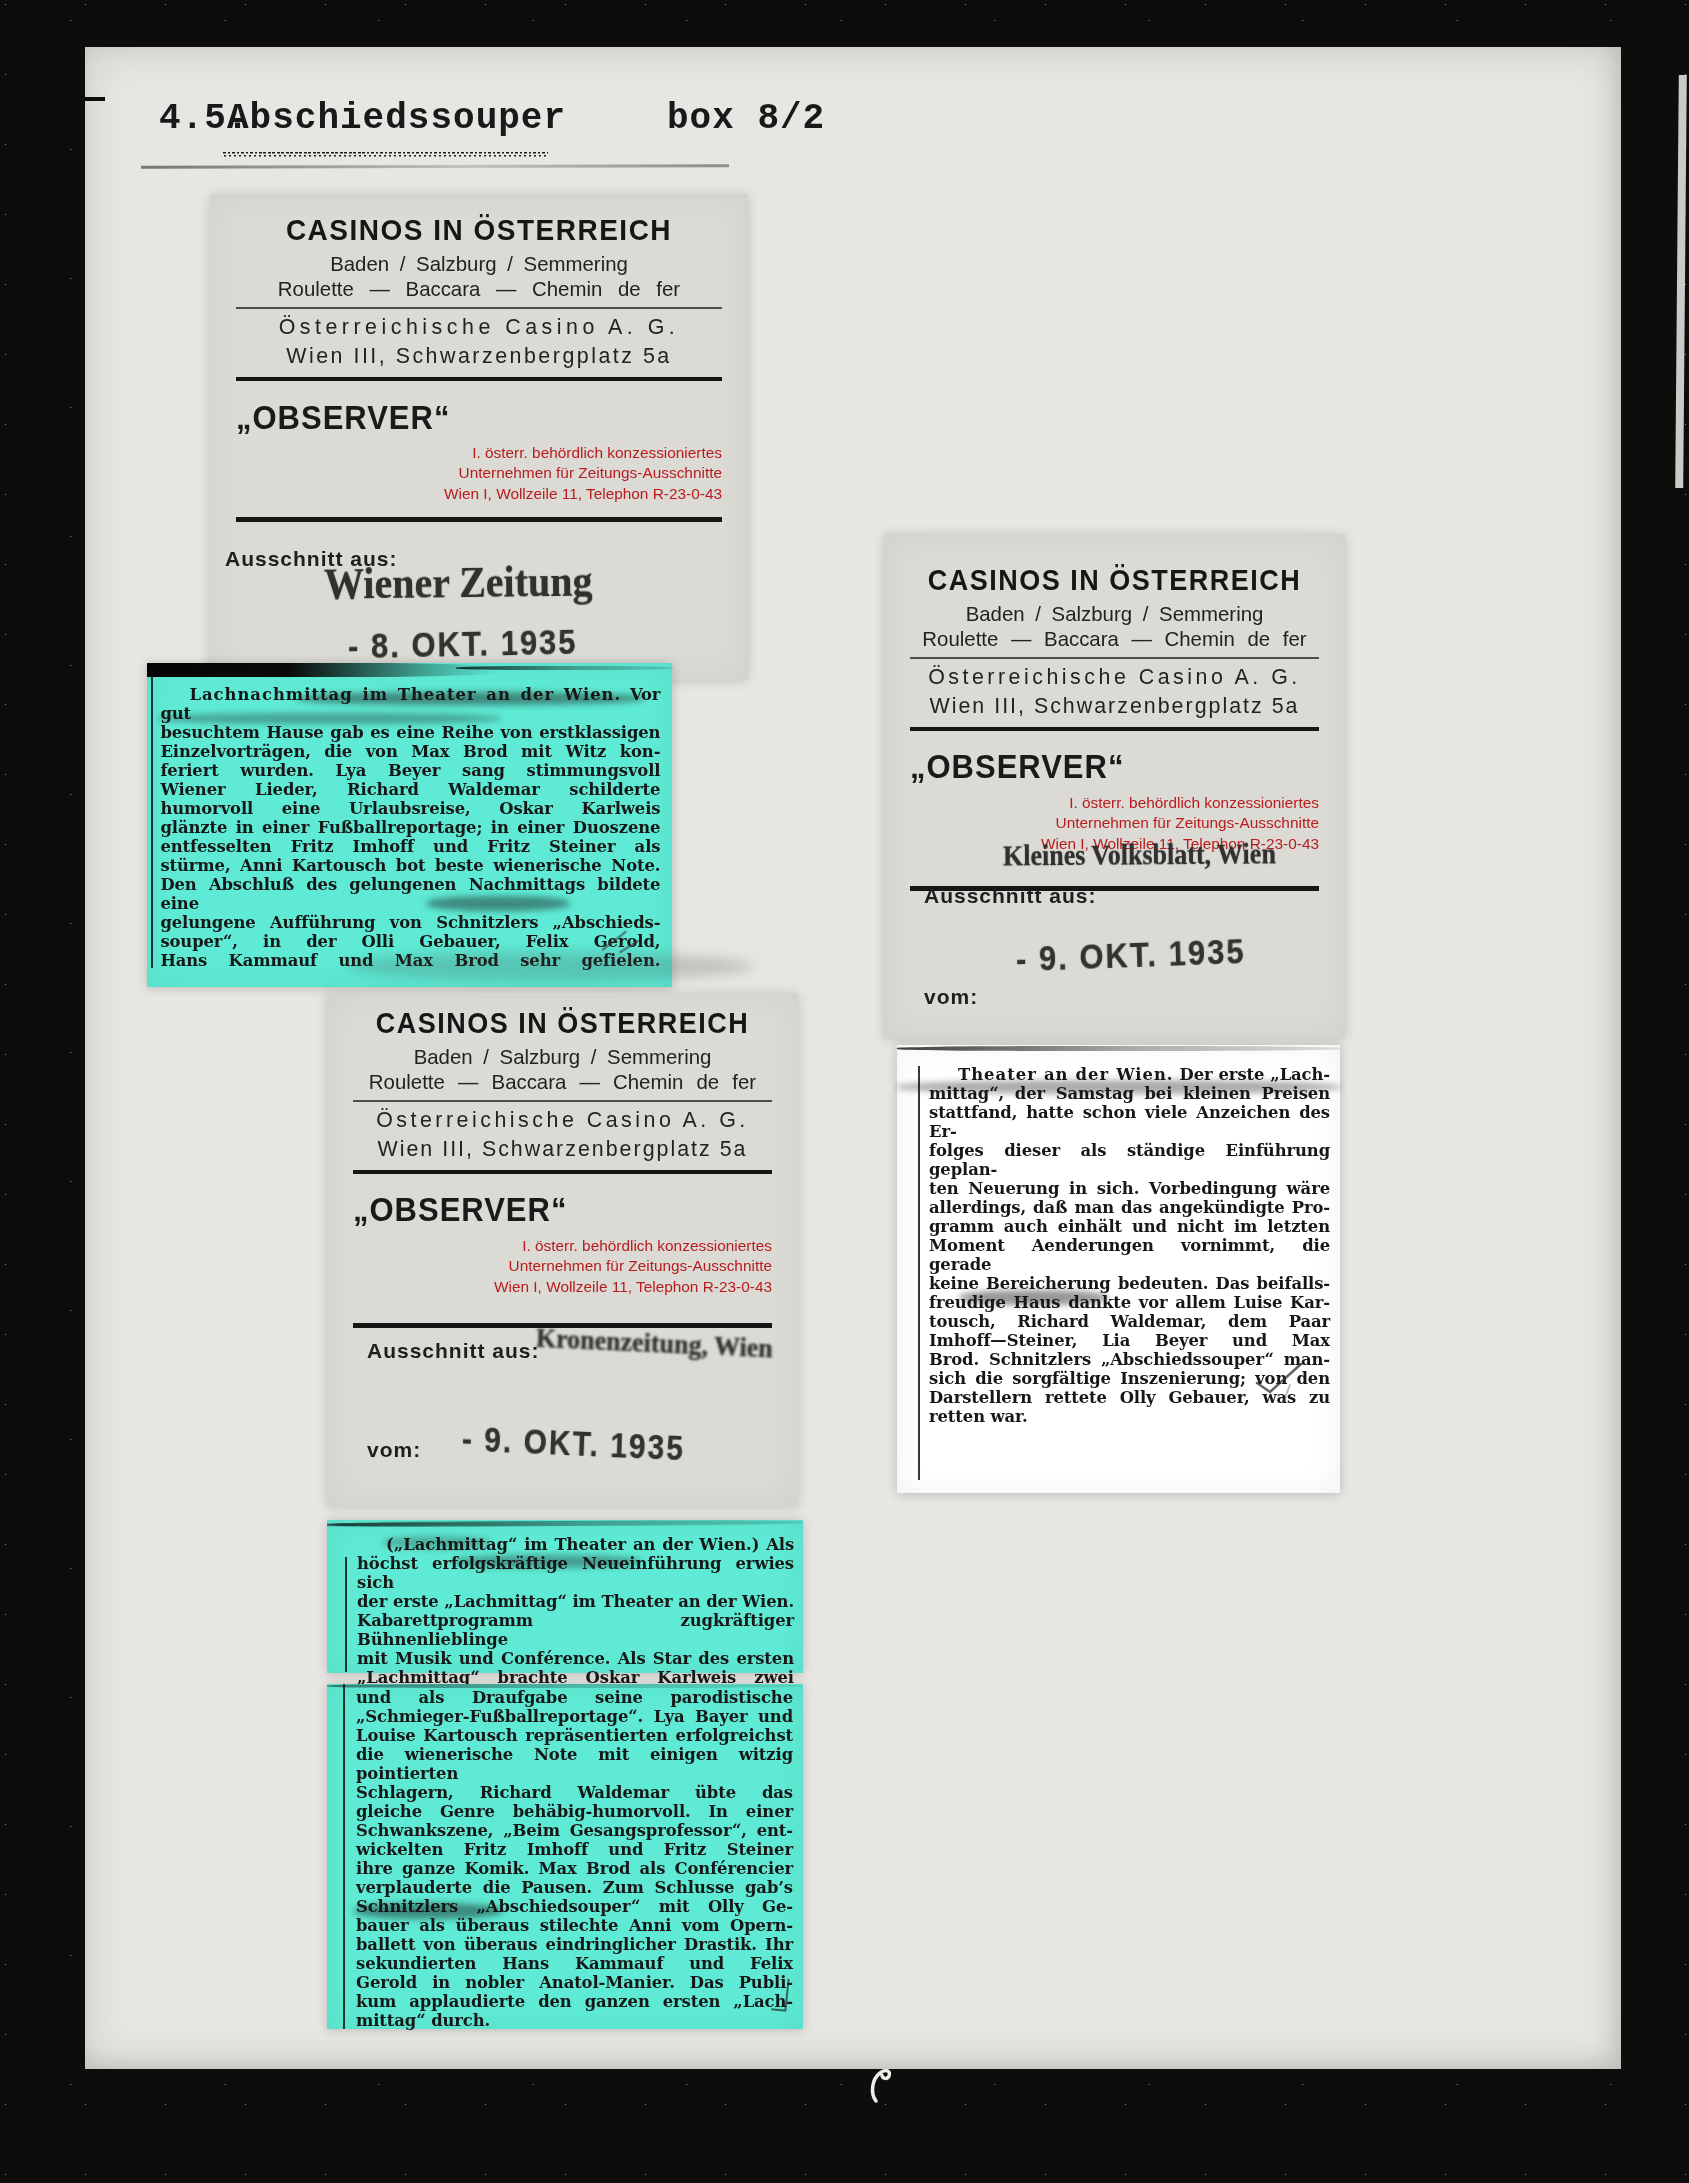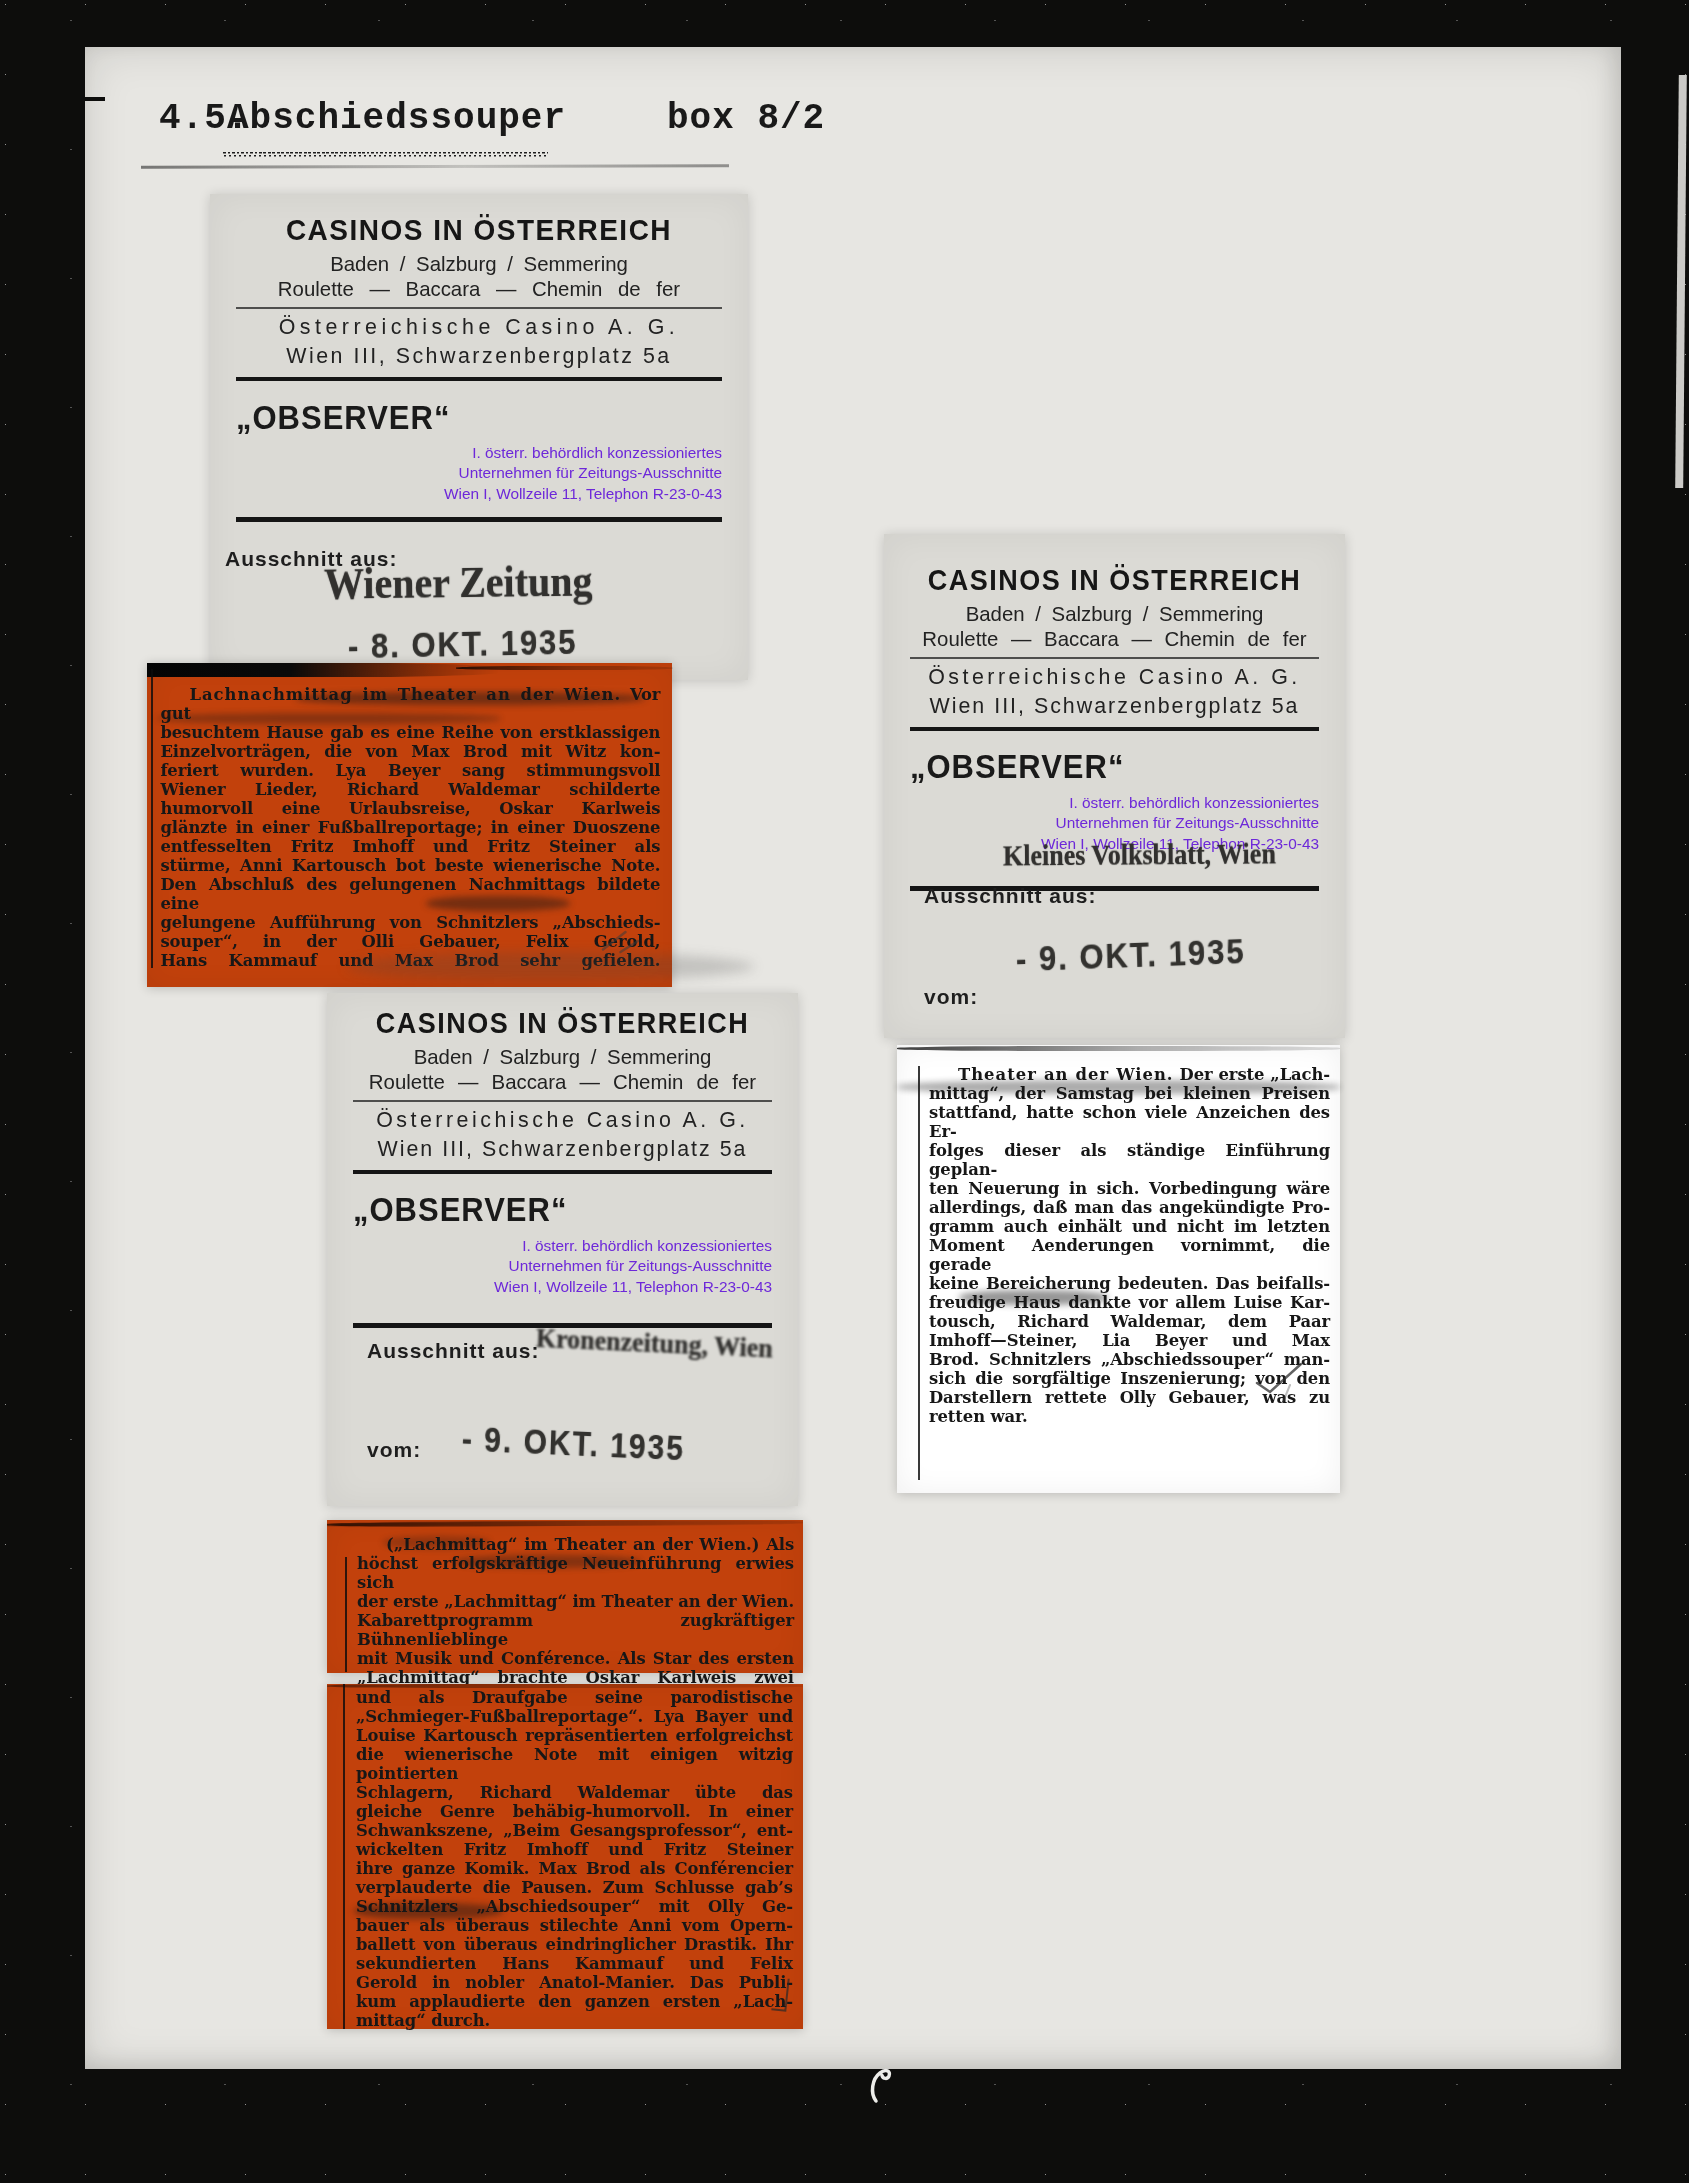--- a/index.html
+++ b/index.html
@@ -20,35 +20,35 @@
   .typ{font-family:"Liberation Mono",monospace;font-weight:700;font-size:36px;color:#191919;letter-spacing:1px;}
   .dotline{background:repeating-linear-gradient(90deg,#1d1d1d 0 2.5px,transparent 2.5px 4.5px),
                       repeating-linear-gradient(90deg,transparent 0 1px,#1d1d1d 1px 3px,transparent 3px 5px);
            background-size:auto 1.5px,auto 1.5px;background-position:0 0,0 2.5px;background-repeat:repeat-x;}
   .pencil-rule{background:linear-gradient(90deg,rgba(25,25,25,.55),rgba(25,25,25,.18) 55%,rgba(25,25,25,.42) 96%);
                filter:blur(0.6px);transform:rotate(-.15deg);}
   .edge-tick{background:#0d0d0c;}
 
   
   .slip{position:absolute;background:#dbdad5;box-shadow:0 1px 11px rgba(0,0,0,.16), inset 0 0 35px rgba(0,0,0,.05);}
-  .scrap{position:absolute;background:#c2410c;box-shadow:0 1px 10px rgba(0,0,0,.2), inset 0 0 30px rgba(0,0,0,.06);}
+  .scrap{position:absolute;background:#5eead4;box-shadow:0 1px 10px rgba(0,0,0,.2), inset 0 0 30px rgba(0,0,0,.06);}
   .mast{padding:20px 26px 0 26px;}
   .b .mast{padding-top:31px;}
   .c .mast{padding-top:15px;}
   .mast-title{font-weight:700;font-size:28px;letter-spacing:1.5px;text-align:center;white-space:nowrap;
               transform:scaleY(1.08);color:#161616;margin-bottom:7px;}
   .mast-loc{font-size:20.4px;text-align:center;word-spacing:5px;color:#222;margin-bottom:2px;}
   .mast-games{font-size:20.4px;text-align:center;word-spacing:10px;color:#222;margin-bottom:6px;}
   .rule-thin{height:1.5px;background:#2a2a2a;opacity:.8;margin-bottom:6px;}
   .mast-co{font-size:21.4px;letter-spacing:4.5px;text-align:center;white-space:nowrap;color:#222;margin-bottom:4px;}
   .mast-addr{font-size:21.4px;letter-spacing:2.5px;text-align:center;white-space:nowrap;color:#222;margin-bottom:8px;}
   .rule-thick{height:4.5px;background:#151515;}
   .brand{font-weight:700;font-size:31px;letter-spacing:1px;color:#1a1a1a;margin:19px 0 7px 0;transform:scaleY(1.05);transform-origin:left;}
   .regs{text-align:right;}
-  .reg{font-size:15.4px;line-height:20.4px;color:#6d28d9;}
+  .reg{font-size:15.4px;line-height:20.4px;color:#b91c1c;}
   .rule-bottom{margin-top:13px;}
   .b .rule-bottom{margin-top:32px;}
   .c .rule-bottom{margin-top:26px;}
 
   .label{font-size:21px;font-weight:700;letter-spacing:1px;color:#1e1e1e;}
   .stamp{font-family:"Liberation Serif",serif;font-weight:700;color:#31302e;white-space:nowrap;
          text-shadow:0 0 1px rgba(40,40,40,.7);filter:blur(0.3px);transform-origin:left;}
   .datestamp{font-weight:700;letter-spacing:2px;color:#33322f;white-space:nowrap;
              text-shadow:0 0 1px rgba(40,40,40,.6);filter:blur(0.2px);transform-origin:left;}
 

